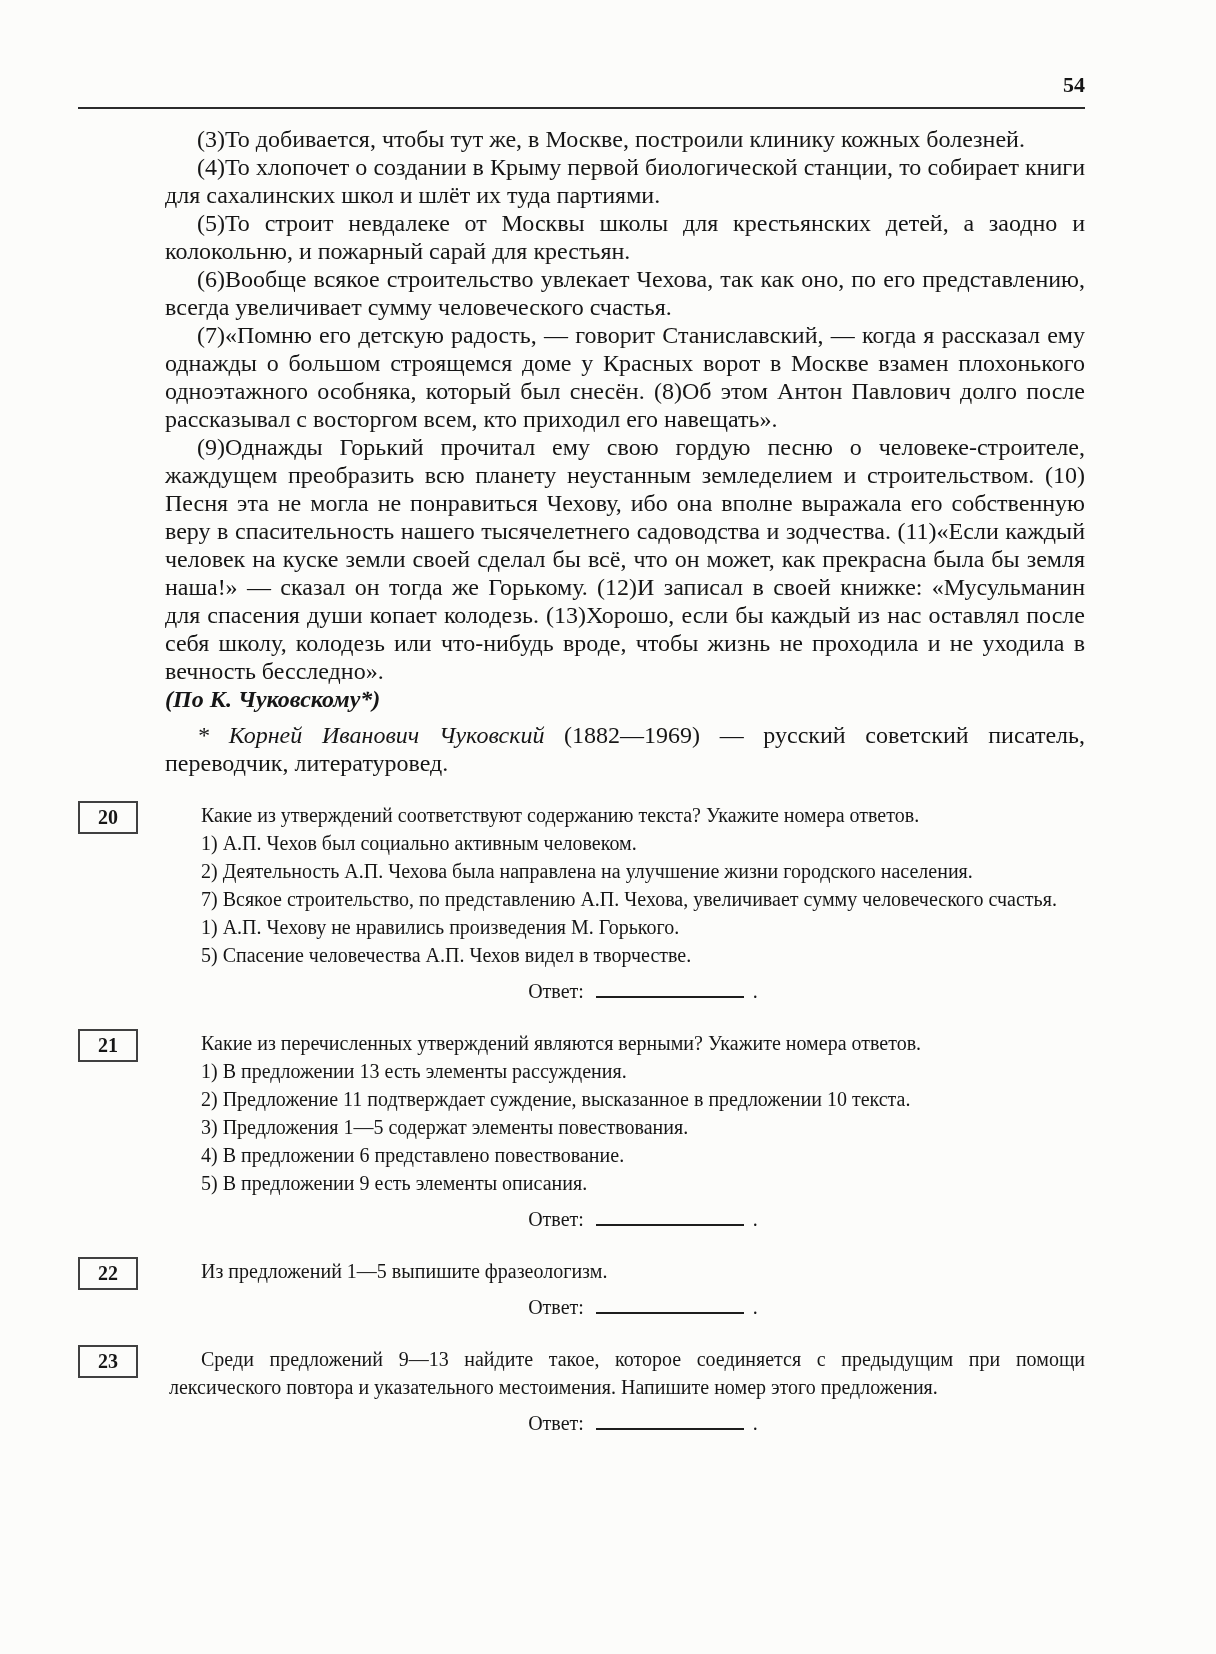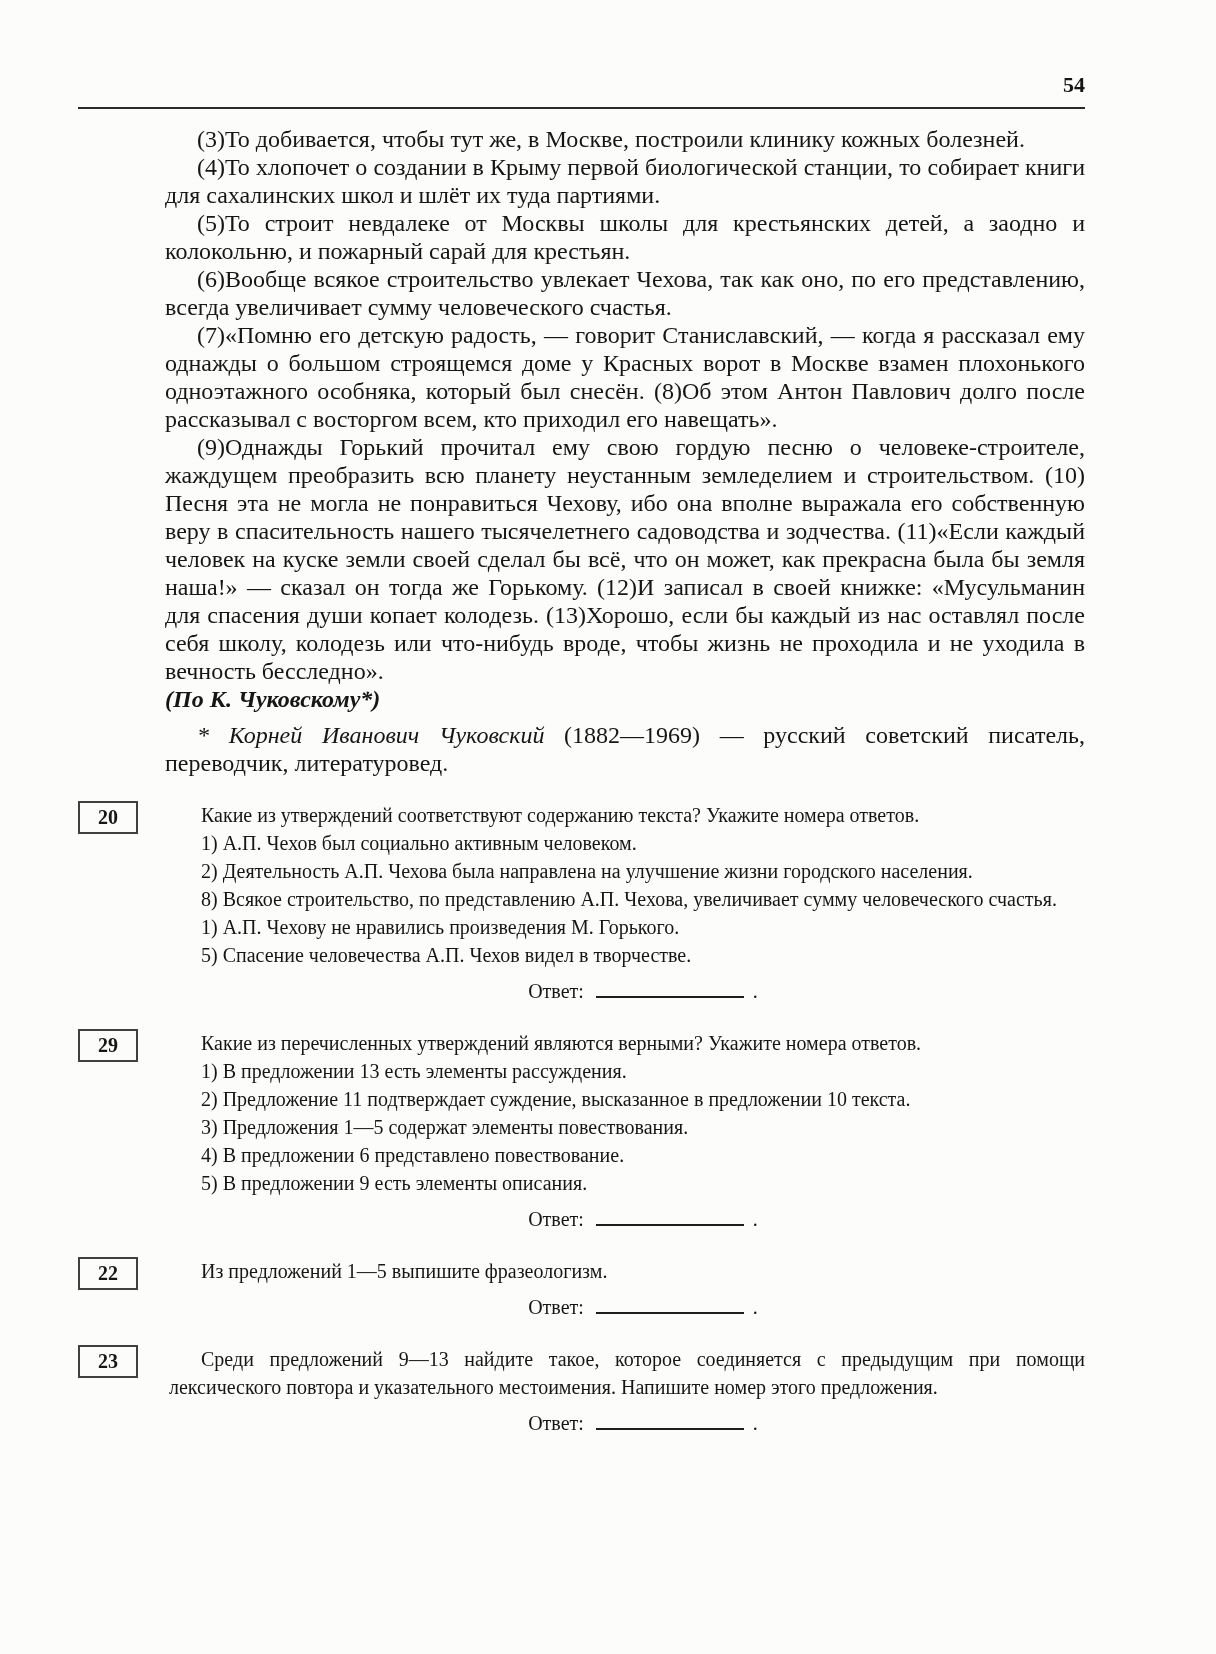--- a/index.html
+++ b/index.html
@@ -61,29 +61,29 @@
     <p class="attribution">(По К. Чуковскому*)</p>
     <p class="footnote"><span class="fn-name">* Корней Иванович Чуковский</span><span> (1882—1969) — русский советский писатель, переводчик, литературовед.</span></p>
   </div>
 
   <section class="task">
     <div class="task-num">20</div>
     <div class="task-body">
       <p class="task-question">Какие из утверждений соответствуют содержанию текста? Укажите номера ответов.</p>
       <p class="option">1) А.П. Чехов был социально активным человеком.</p>
       <p class="option">2) Деятельность А.П. Чехова была направлена на улучшение жизни городского населения.</p>
-      <p class="option">8) Всякое строительство, по представлению А.П. Чехова, увеличивает сумму человеческого счастья.</p>
+      <p class="option">7) Всякое строительство, по представлению А.П. Чехова, увеличивает сумму человеческого счастья.</p>
       <p class="option">1) А.П. Чехову не нравились произведения М. Горького.</p>
       <p class="option">5) Спасение человечества А.П. Чехов видел в творчестве.</p>
       <p class="answer-row"><span>Ответ:</span><span class="answer-blank"></span><span>.</span></p>
     </div>
   </section>
 
   <section class="task">
-    <div class="task-num">29</div>
+    <div class="task-num">21</div>
     <div class="task-body">
       <p class="task-question">Какие из перечисленных утверждений являются верными? Укажите номера ответов.</p>
       <p class="option">1) В предложении 13 есть элементы рассуждения.</p>
       <p class="option">2) Предложение 11 подтверждает суждение, высказанное в предложении 10 текста.</p>
       <p class="option">3) Предложения 1—5 содержат элементы повествования.</p>
       <p class="option">4) В предложении 6 представлено повествование.</p>
       <p class="option">5) В предложении 9 есть элементы описания.</p>
       <p class="answer-row"><span>Ответ:</span><span class="answer-blank"></span><span>.</span></p>
     </div>
   </section>

